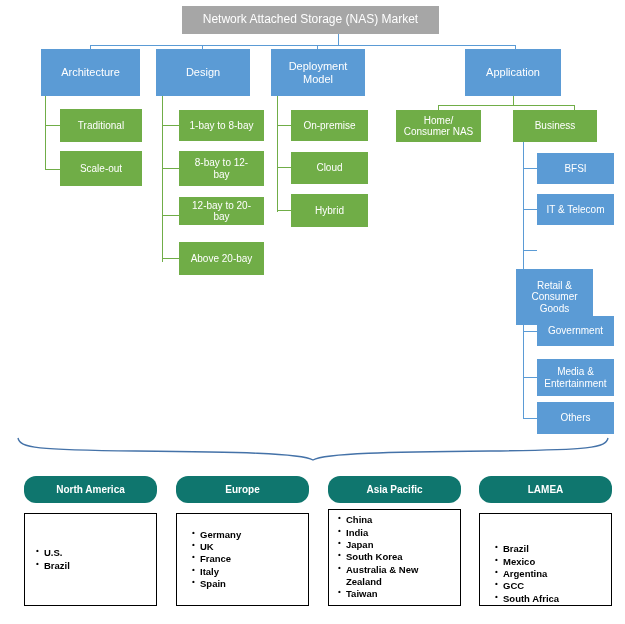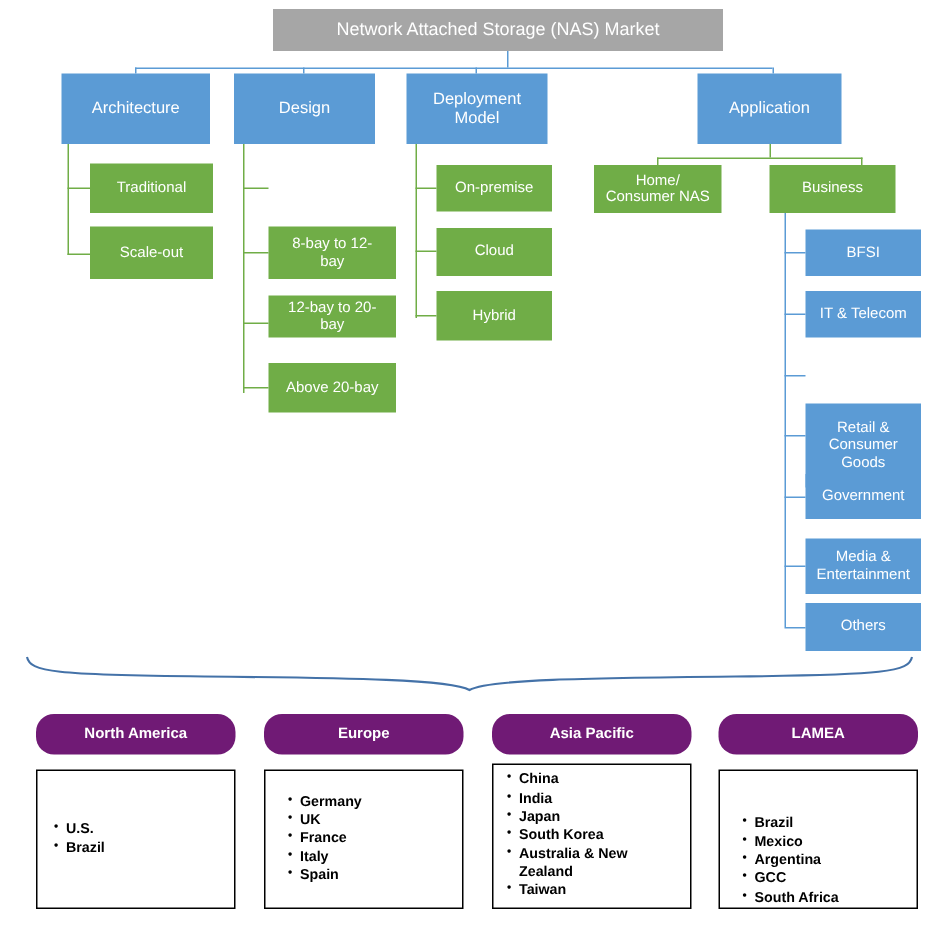--- a/index.html
+++ b/index.html
@@ -4,41 +4,41 @@
 <style>
   html,body{margin:0;padding:0;background:#ffffff;}
   body{width:625px;height:624px;font-family:"Liberation Sans",sans-serif;-webkit-font-smoothing:none;}
   #canvas{position:relative;width:625px;height:624px;overflow:hidden;background:#fff;}
 
   .box{position:absolute;box-sizing:border-box;display:flex;align-items:center;justify-content:center;
        text-align:center;color:#ffffff;line-height:1.12;padding:1px 3px;}
   .box.gray{background:#a6a6a6;}
   .box.blue{background:#5b9bd5;}
   .box.green{background:#70ad47;}
-  .box.navy{background:#701a75;font-weight:bold;border-radius:12px;}
+  .box.navy{background:#0f766e;font-weight:bold;border-radius:12px;}
 
   .ln{position:absolute;}
   .ln.bh{background:#5b9bd5;height:1px;}
   .ln.bv{background:#5b9bd5;width:1px;}
   .ln.gh{background:#70ad47;height:1px;}
   .ln.gv{background:#70ad47;width:1px;}
 
   .regbox{position:absolute;box-sizing:border-box;background:#ffffff;border:1px solid #000000;}
   .reglist{margin:0;padding:0;list-style:none;color:#000000;font-weight:bold;font-size:9.5px;line-height:1.30;}
   .reglist li{white-space:pre-line;padding-left:9px;position:relative;}
   .reglist li:before{content:"\2022";position:absolute;left:1px;top:-1px;font-size:8px;}
 
   .brace{position:absolute;left:16px;top:432px;width:594px;height:30px;}
 </style>
 </head>
 <body>
 
 <div id="canvas">
 
-  <div class="box gray" style="left:182px;top:6px;width:300px;height:28px;font-size:12px;">
+  <div class="box gray" style="left:182px;top:6px;width:257px;height:28px;font-size:12px;">
     <span>Network Attached Storage (NAS) Market</span>
   </div>
 
   <div class="ln bv" style="left:338px;top:34px;height:11px;"></div>
   <div class="ln bh" style="left:90px;top:45px;width:425px;"></div>
   <div class="ln bv" style="left:90px;top:45px;height:4px;"></div>
   <div class="ln bv" style="left:202px;top:45px;height:4px;"></div>
   <div class="ln bv" style="left:317px;top:45px;height:4px;"></div>
   <div class="ln bv" style="left:515px;top:45px;height:4px;"></div>
 
@@ -66,20 +66,23 @@
   <div class="box green" style="left:60px;top:151px;width:82px;height:35px;font-size:10px;">
     <span>Scale-out</span>
   </div>
 
   <div class="ln gv" style="left:162px;top:96px;height:166px;"></div>
   <div class="ln gh" style="left:162px;top:125px;width:17px;"></div>
   <div class="ln gh" style="left:162px;top:168px;width:17px;"></div>
   <div class="ln gh" style="left:162px;top:215px;width:17px;"></div>
   <div class="ln gh" style="left:162px;top:258px;width:17px;"></div>
 
+  <div class="box green" style="left:179px;top:110px;width:85px;height:31px;font-size:10px;white-space:pre-line;">
+    <span>1-bay to 8-bay</span>
+  </div>
   <div class="box green" style="left:179px;top:151px;width:85px;height:35px;font-size:10px;white-space:pre-line;">
     <span>8-bay to 12-
 bay</span>
   </div>
   <div class="box green" style="left:179px;top:197px;width:85px;height:28px;font-size:10px;white-space:pre-line;">
     <span>12-bay to 20-
 bay</span>
   </div>
   <div class="box green" style="left:179px;top:242px;width:85px;height:33px;font-size:10px;white-space:pre-line;">
     <span>Above 20-bay</span>
@@ -121,21 +124,21 @@
   <div class="ln bh" style="left:523px;top:331px;width:14px;"></div>
   <div class="ln bh" style="left:523px;top:377px;width:14px;"></div>
   <div class="ln bh" style="left:523px;top:418px;width:14px;"></div>
 
   <div class="box blue" style="left:537px;top:153px;width:77px;height:31px;font-size:10px;white-space:pre-line;">
     <span>BFSI</span>
   </div>
   <div class="box blue" style="left:537px;top:194px;width:77px;height:31px;font-size:10px;white-space:pre-line;">
     <span>IT &amp; Telecom</span>
   </div>
-  <div class="box blue" style="left:537px;top:269px;width:77px;height:56px;font-size:10px;white-space:pre-line;align-items:center;">
+  <div class="box blue" style="left:516px;top:269px;width:77px;height:56px;font-size:10px;white-space:pre-line;align-items:center;">
     <span>Retail &amp;
 Consumer
 Goods</span>
   </div>
   <div class="box blue" style="left:537px;top:316px;width:77px;height:30px;font-size:10px;white-space:pre-line;">
     <span>Government</span>
   </div>
   <div class="box blue" style="left:537px;top:359px;width:77px;height:37px;font-size:10px;white-space:pre-line;">
     <span>Media &amp;
 Entertainment</span>

